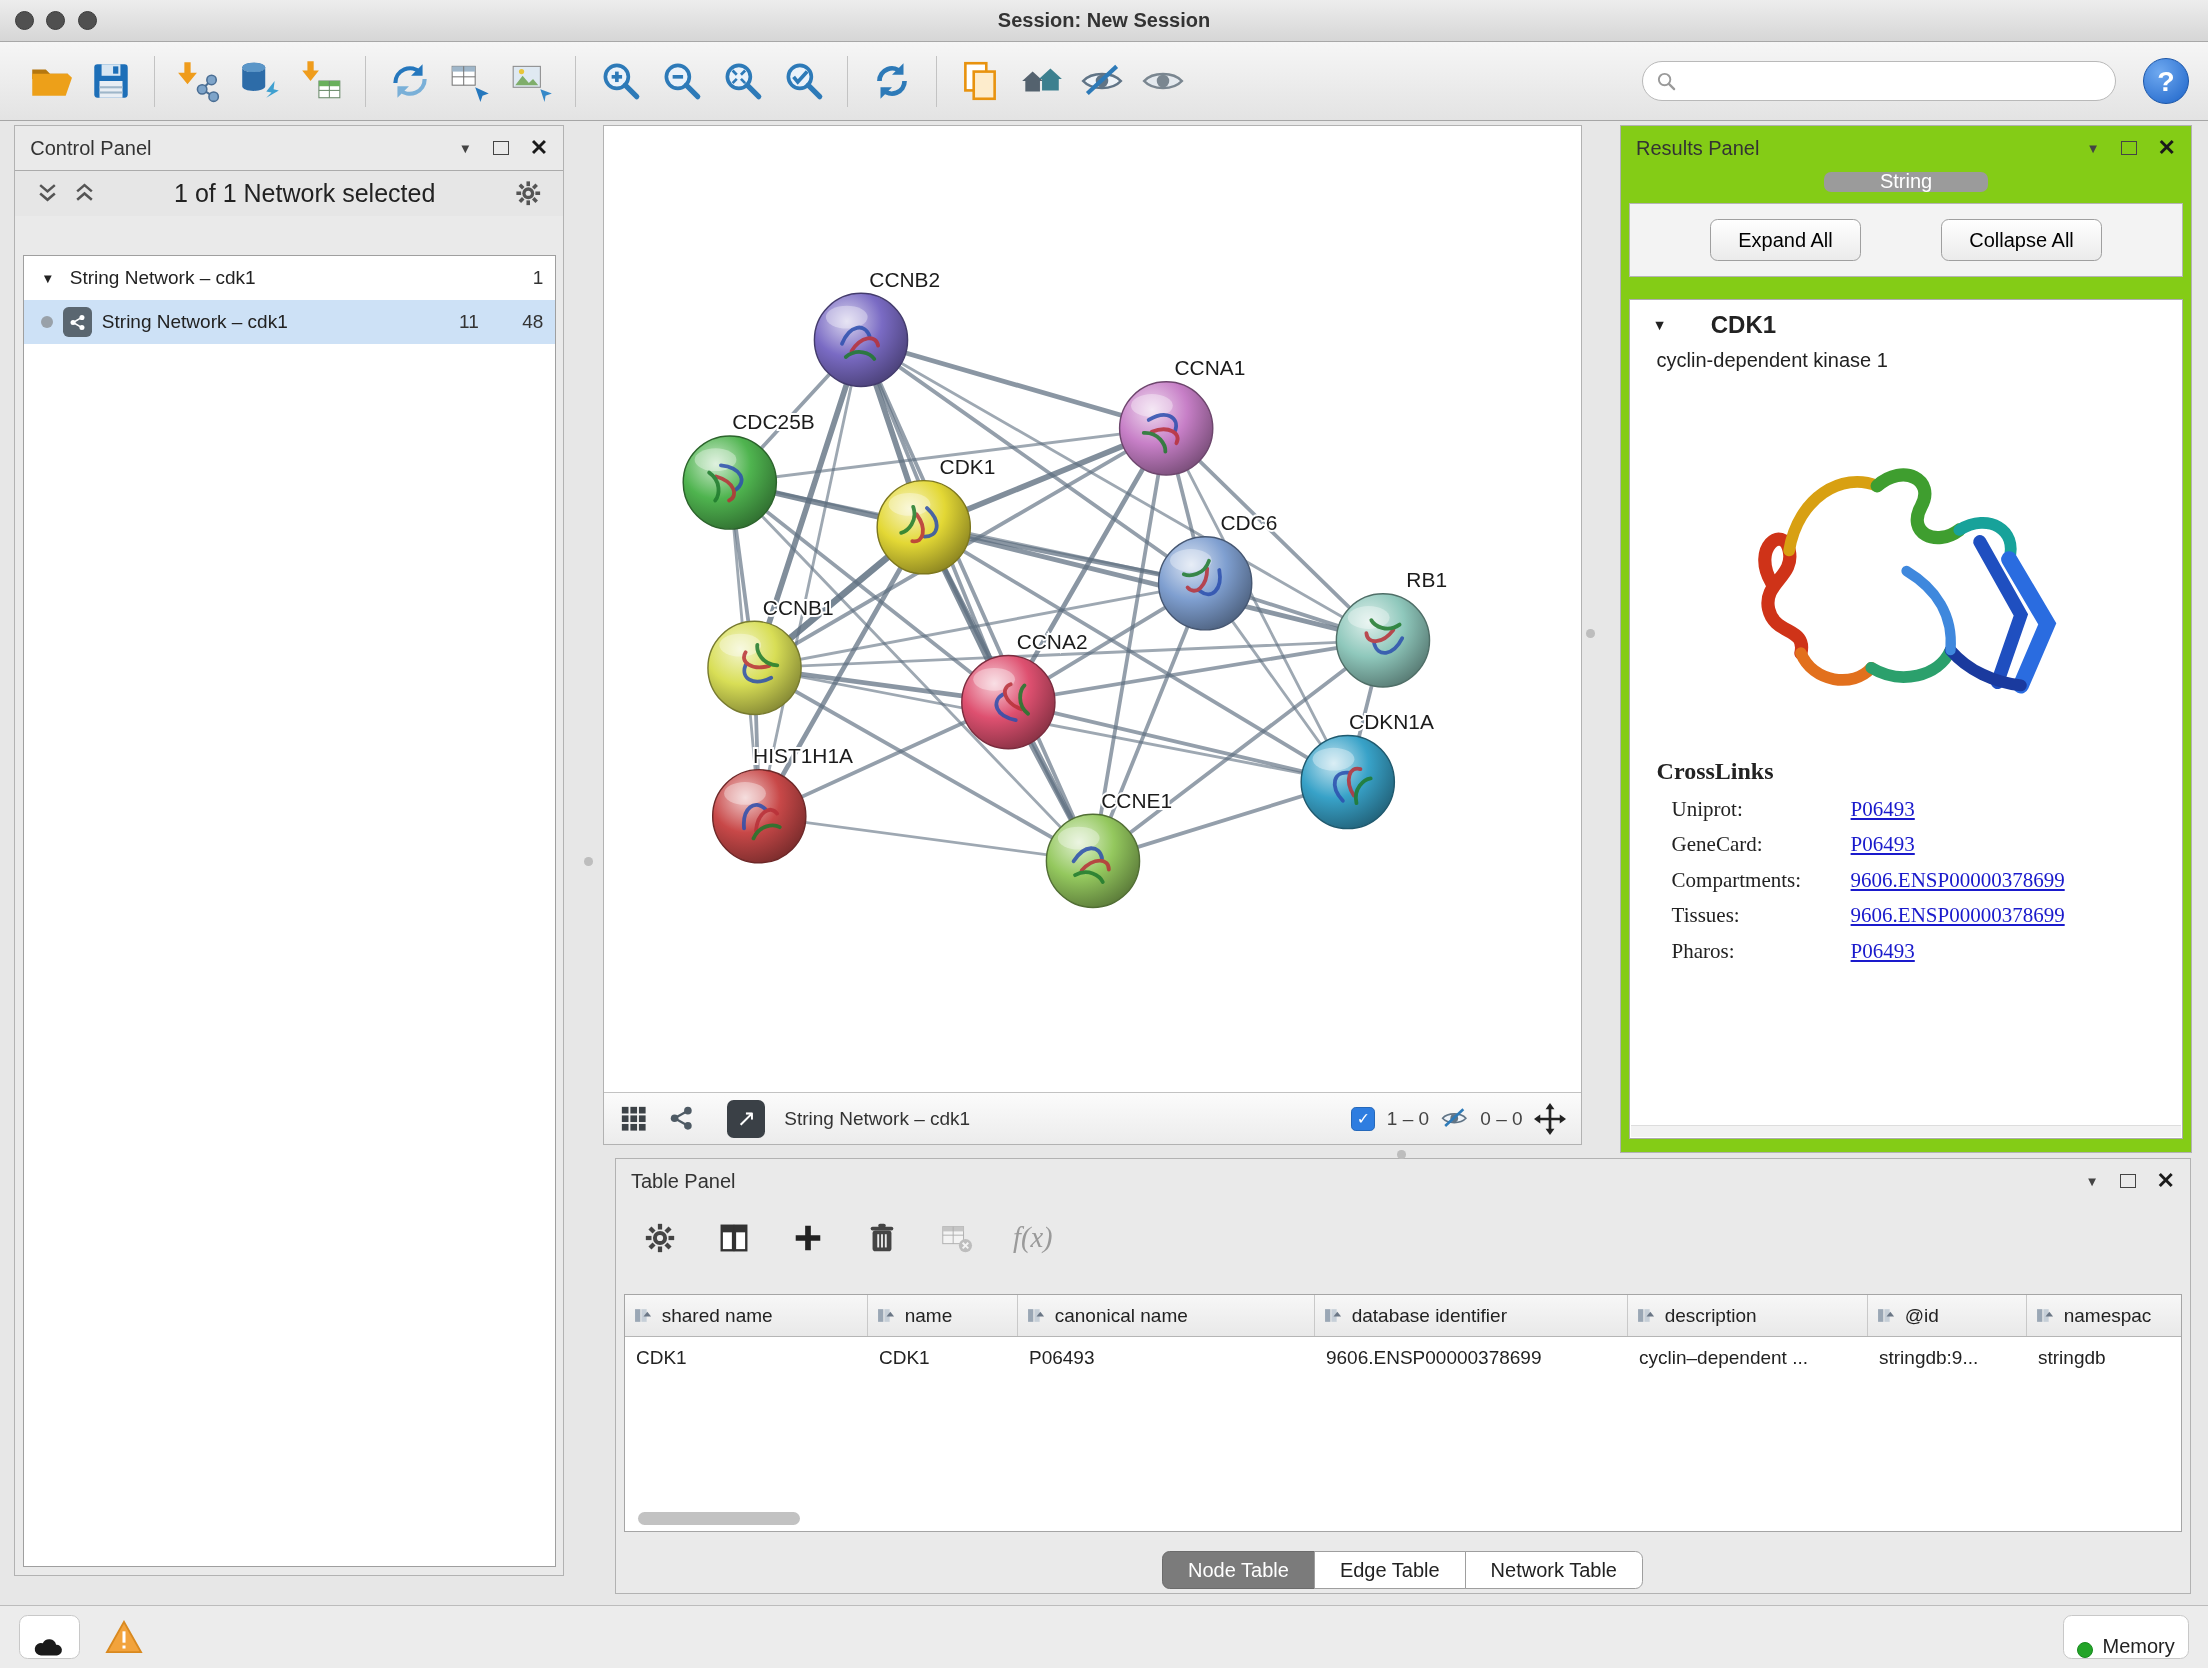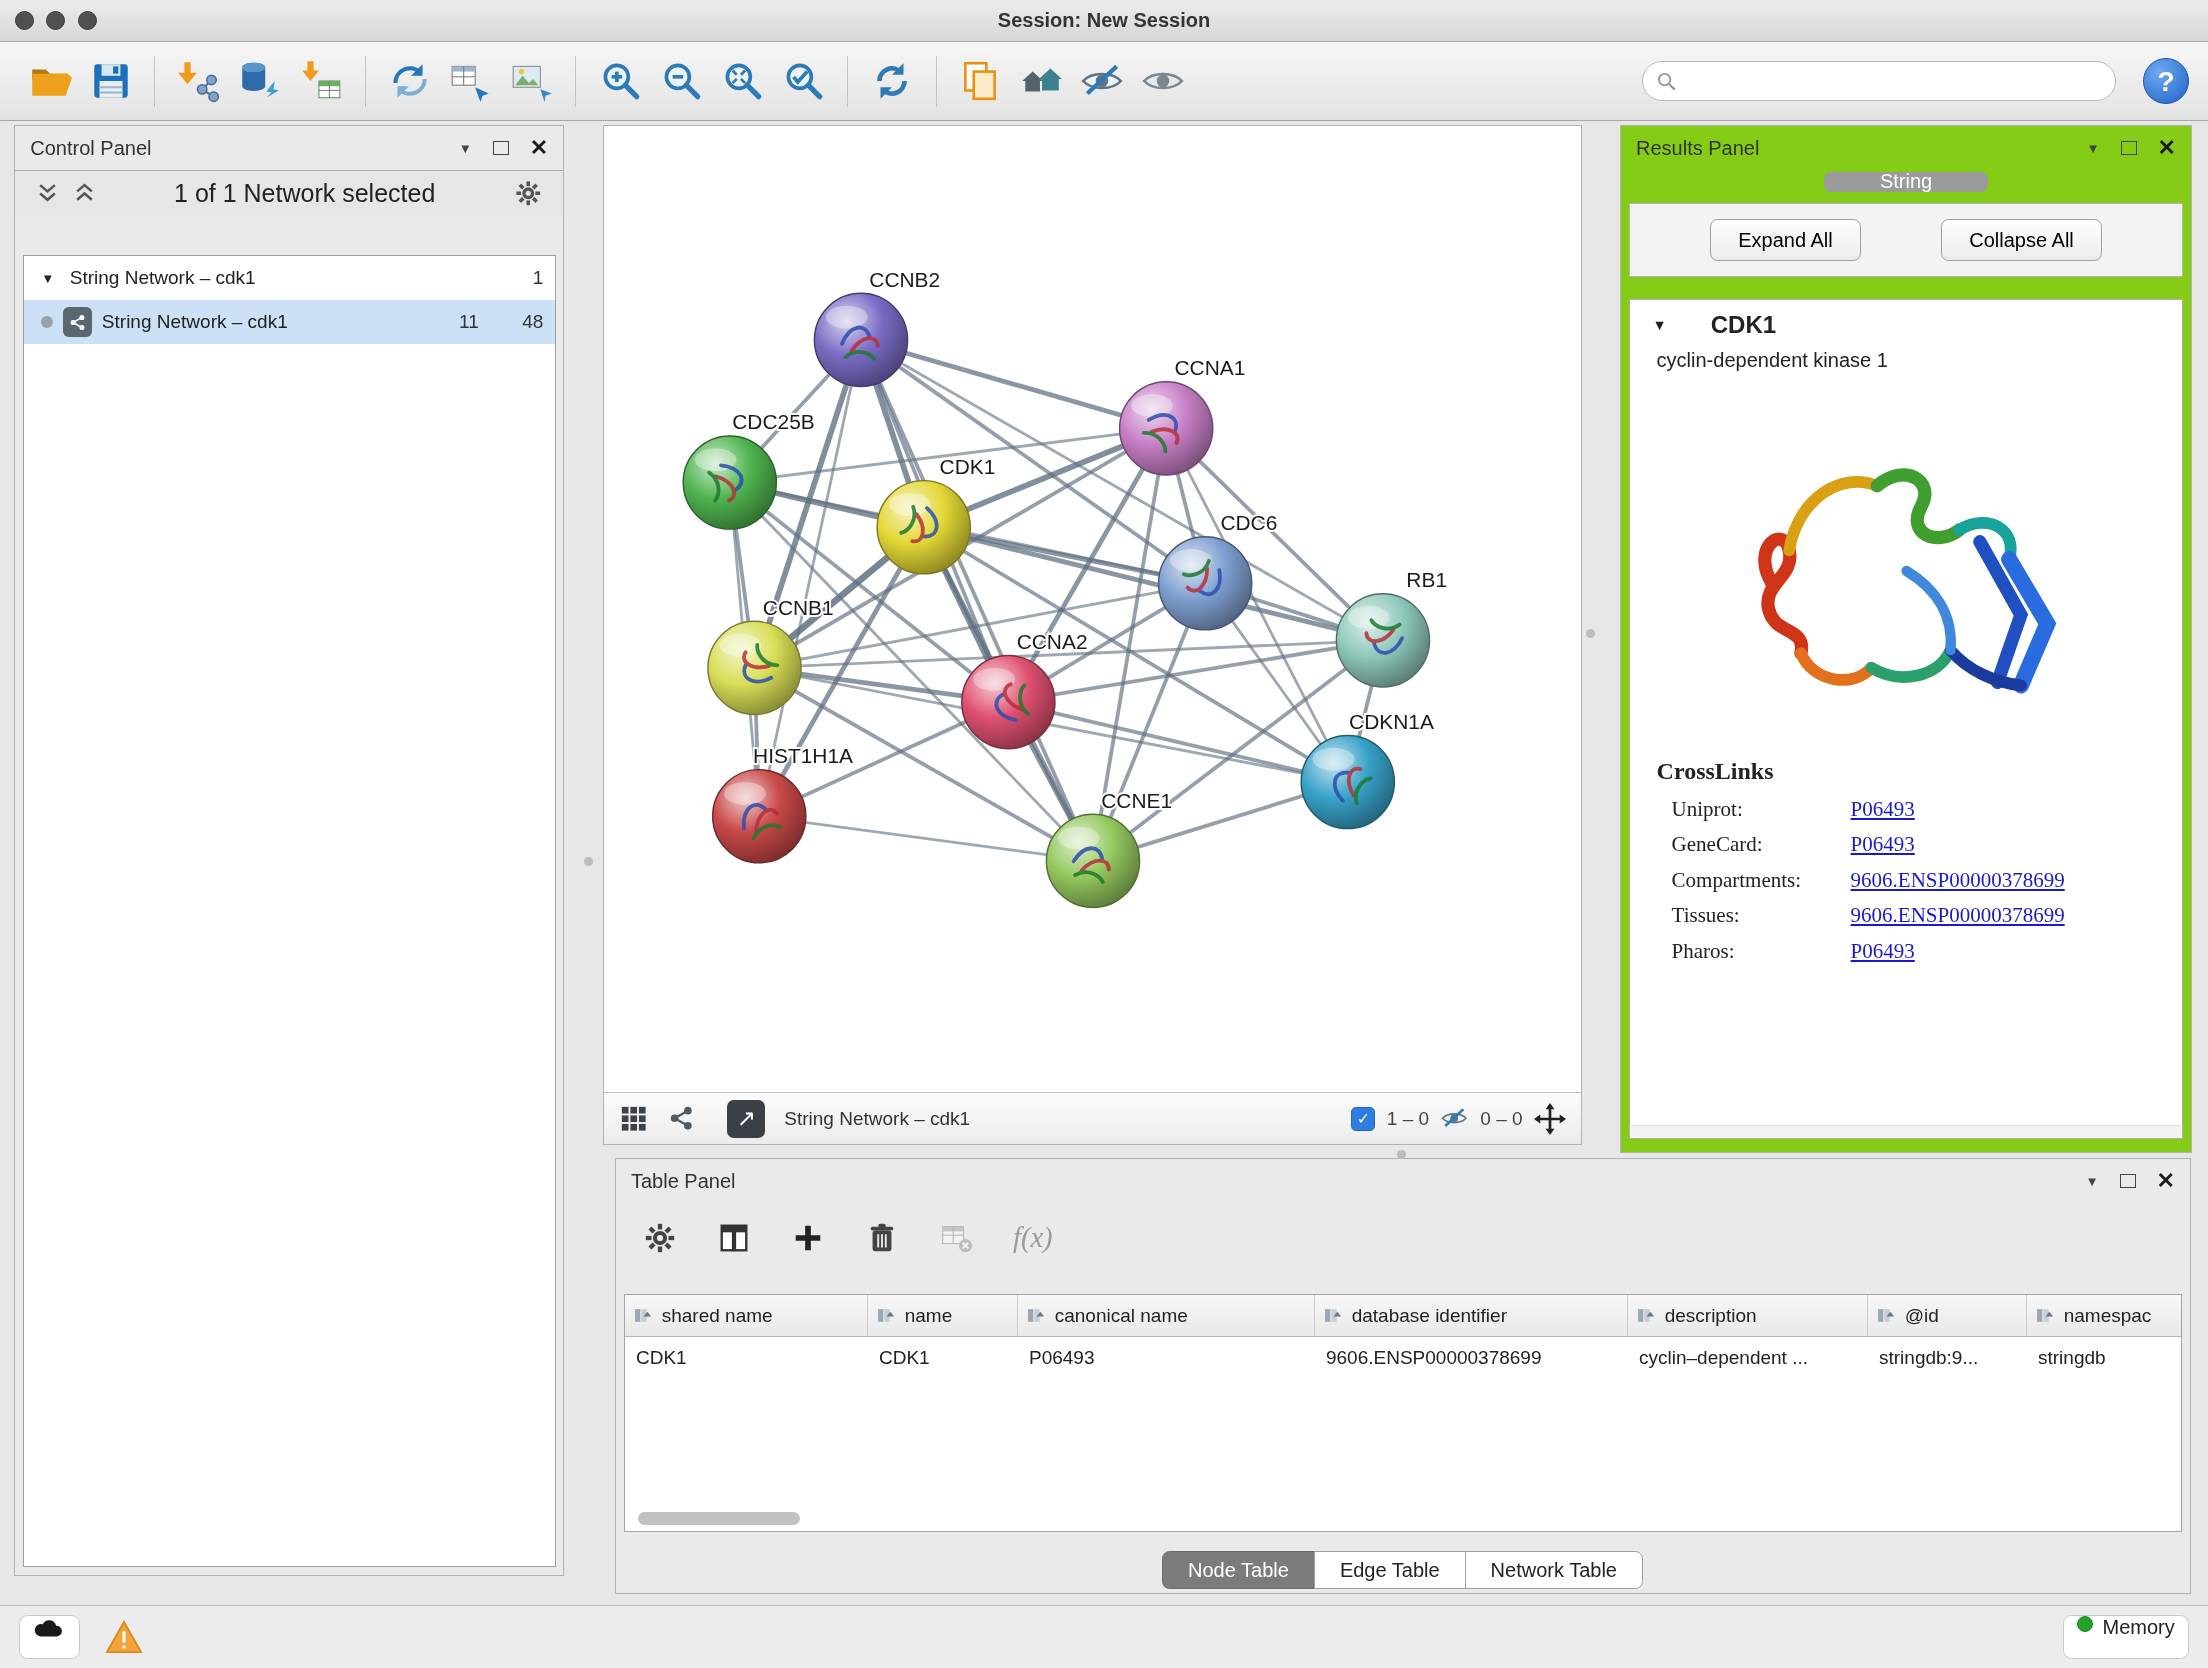--- a/index.html
+++ b/index.html
@@ -88,21 +88,21 @@
 .td{padding:9.5px 11.4px;font-size:19px;flex:0 0 auto;overflow:hidden;white-space:nowrap}
 .hscroll{position:absolute;left:13.3px;bottom:5.7px;width:162px;height:13.3px;border-radius:6.7px;background:#c2c2c2}
 .tp-tabs{position:absolute;left:0;right:0;bottom:3.8px;display:flex;justify-content:center}
 .tp-tab{padding:6.7px 25px;font-size:20px;background:#fff;border:1px solid #9e9e9e;margin-left:-1px;display:flex;align-items:center}
 .tp-tab:first-child{border-radius:7.6px 0 0 7.6px}
 .tp-tab:last-child{border-radius:0 7.6px 7.6px 0}
 .tp-tab.active{background:#7b7b7b;color:#fff;border-color:#6b6b6b}
 
 
 #status-bar{position:absolute;left:0;bottom:0;width:100%;height:63px;background:#ececec;border-top:1px solid #bcbcbc;display:flex;align-items:center;padding:0 19px;gap:25px}
-.sb-btn{height:44px;background:#fff;border:1px solid #c8c8c8;border-radius:8.6px;display:flex;align-items:flex-start;justify-content:center;padding:0 13.3px;gap:9.5px;font-size:20px}
+.sb-btn{height:44px;background:#fff;border:1px solid #c8c8c8;border-radius:8.6px;display:flex;align-items:flex-end;justify-content:center;padding:0 13.3px;gap:9.5px;font-size:20px}
 .mem{margin-left:auto}
 .mem-dot{width:16px;height:16px;border-radius:50%;background:#23a428;border:1px solid #188a1e}
 </style>
 </head>
 <body>
 
 <div class="titlebar">
   <div class="traffic">
     <span class="tl"></span>
     <span class="tl"></span>

